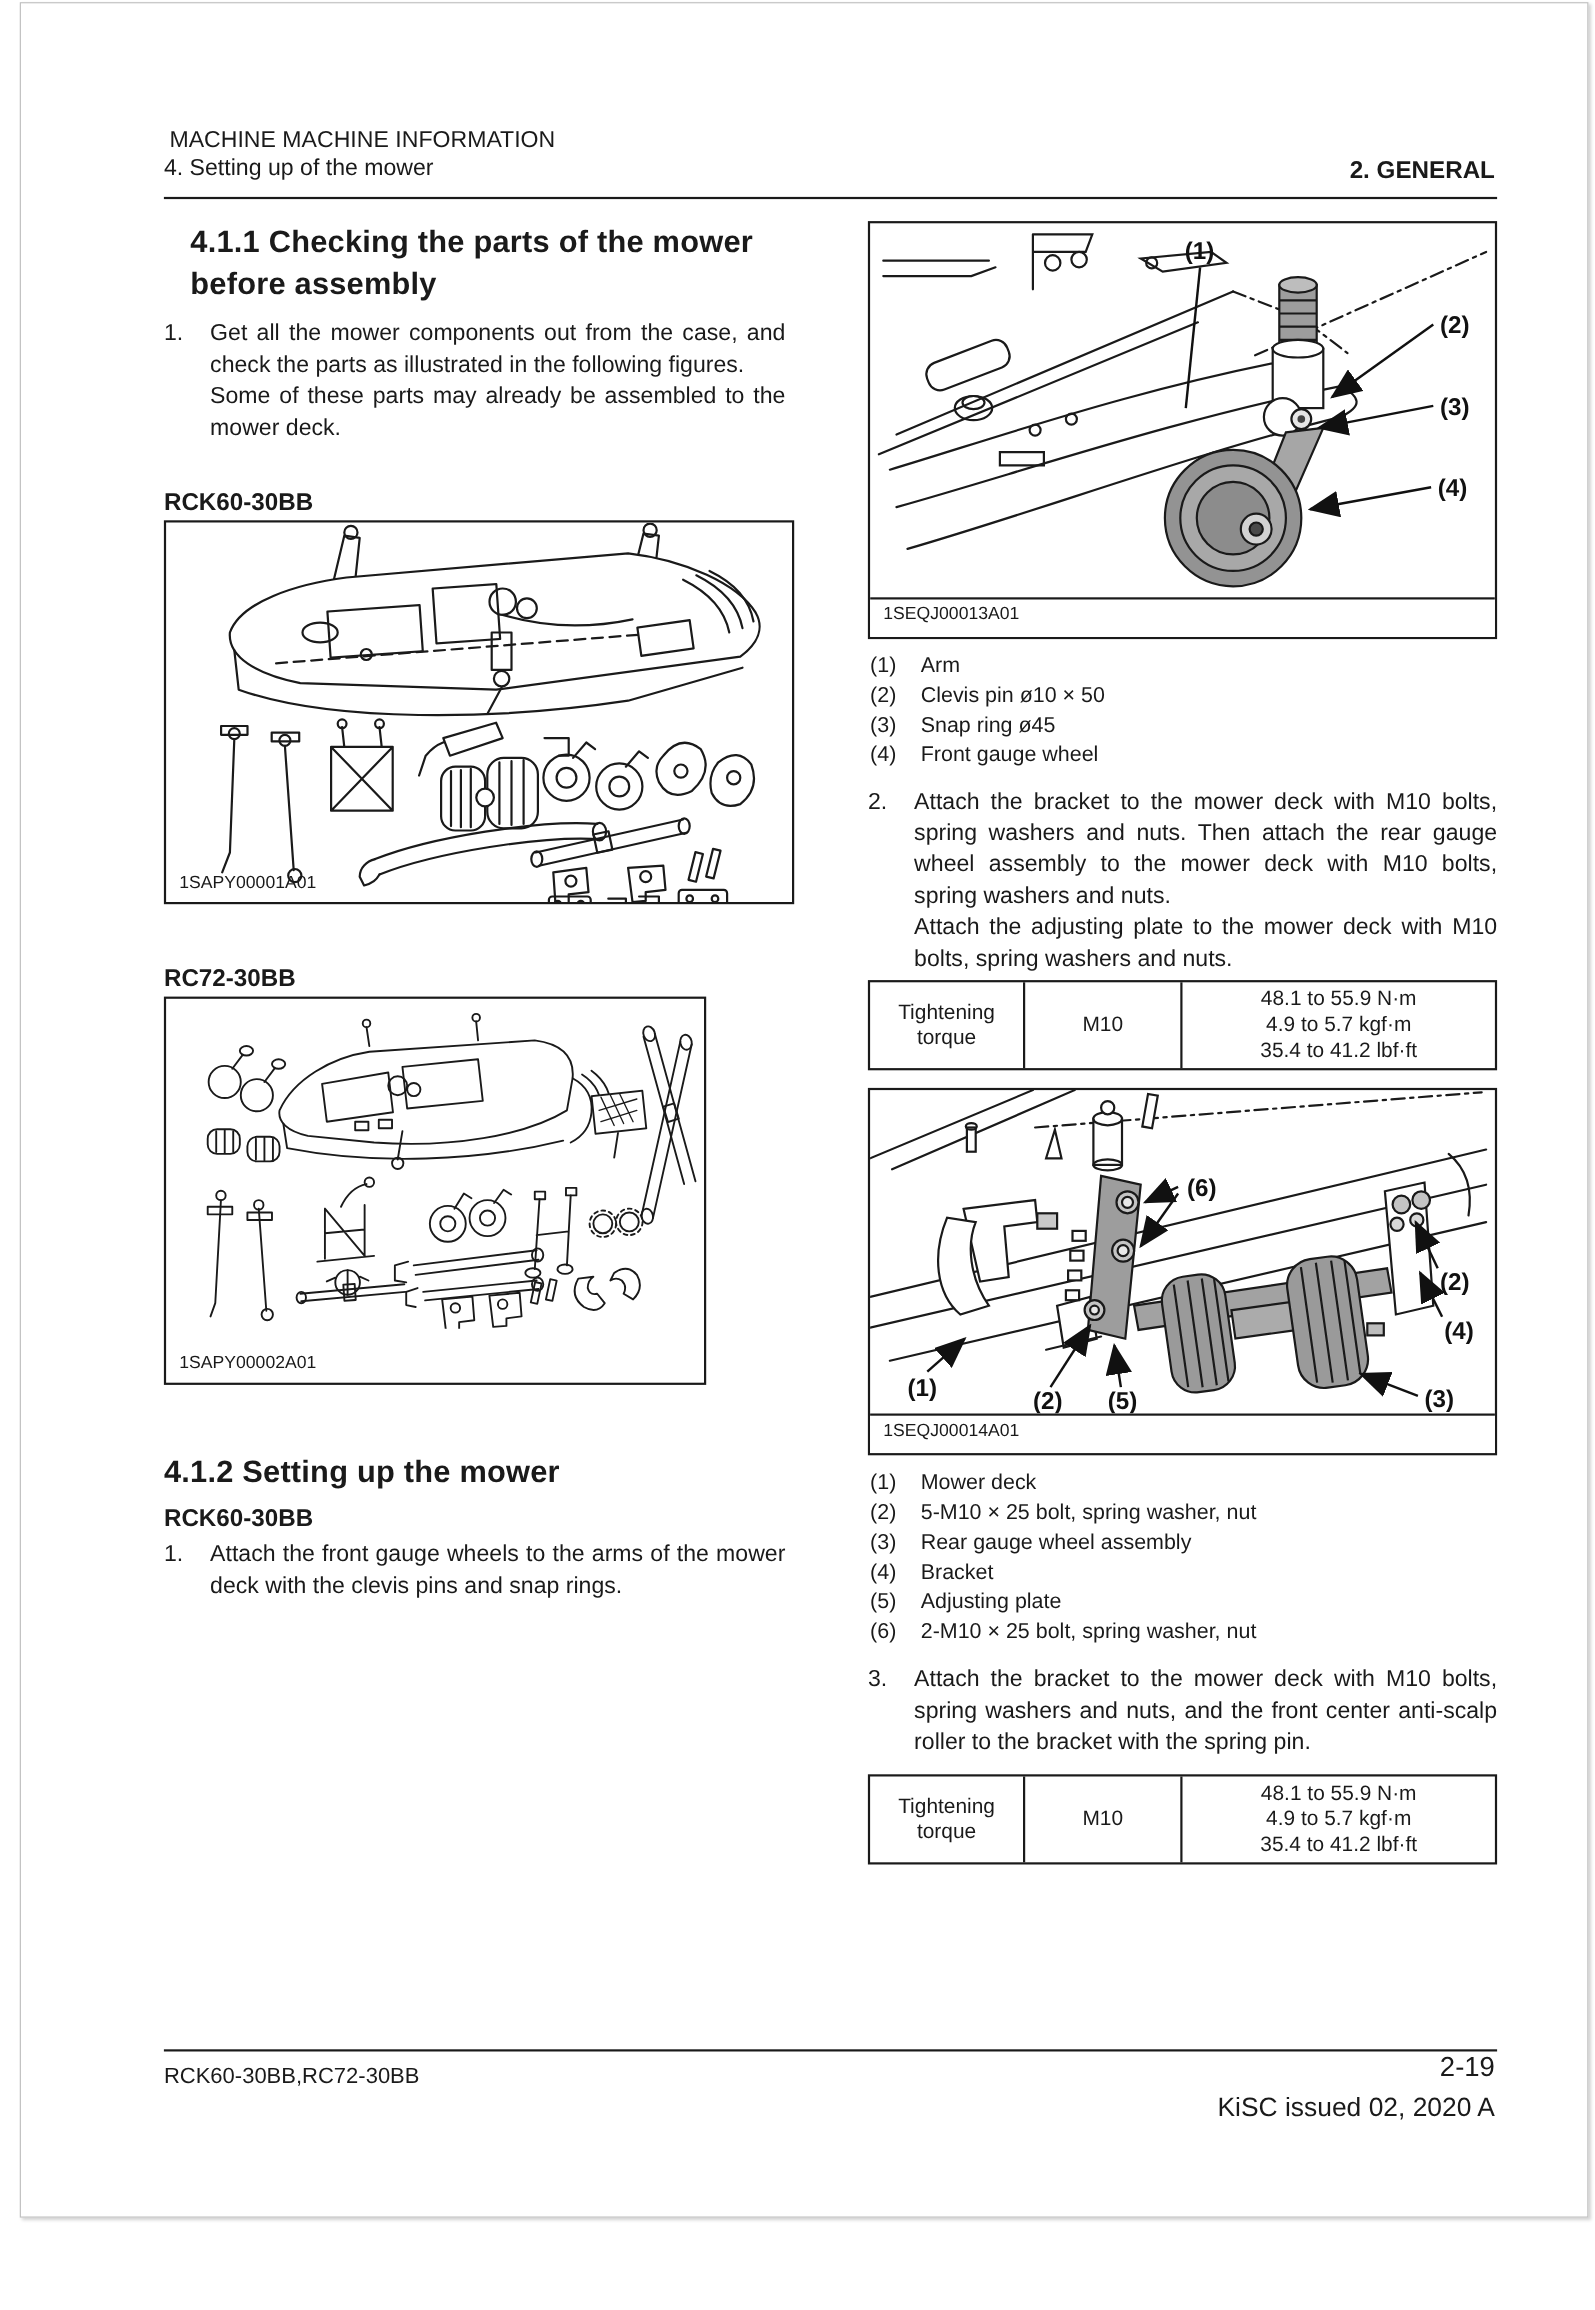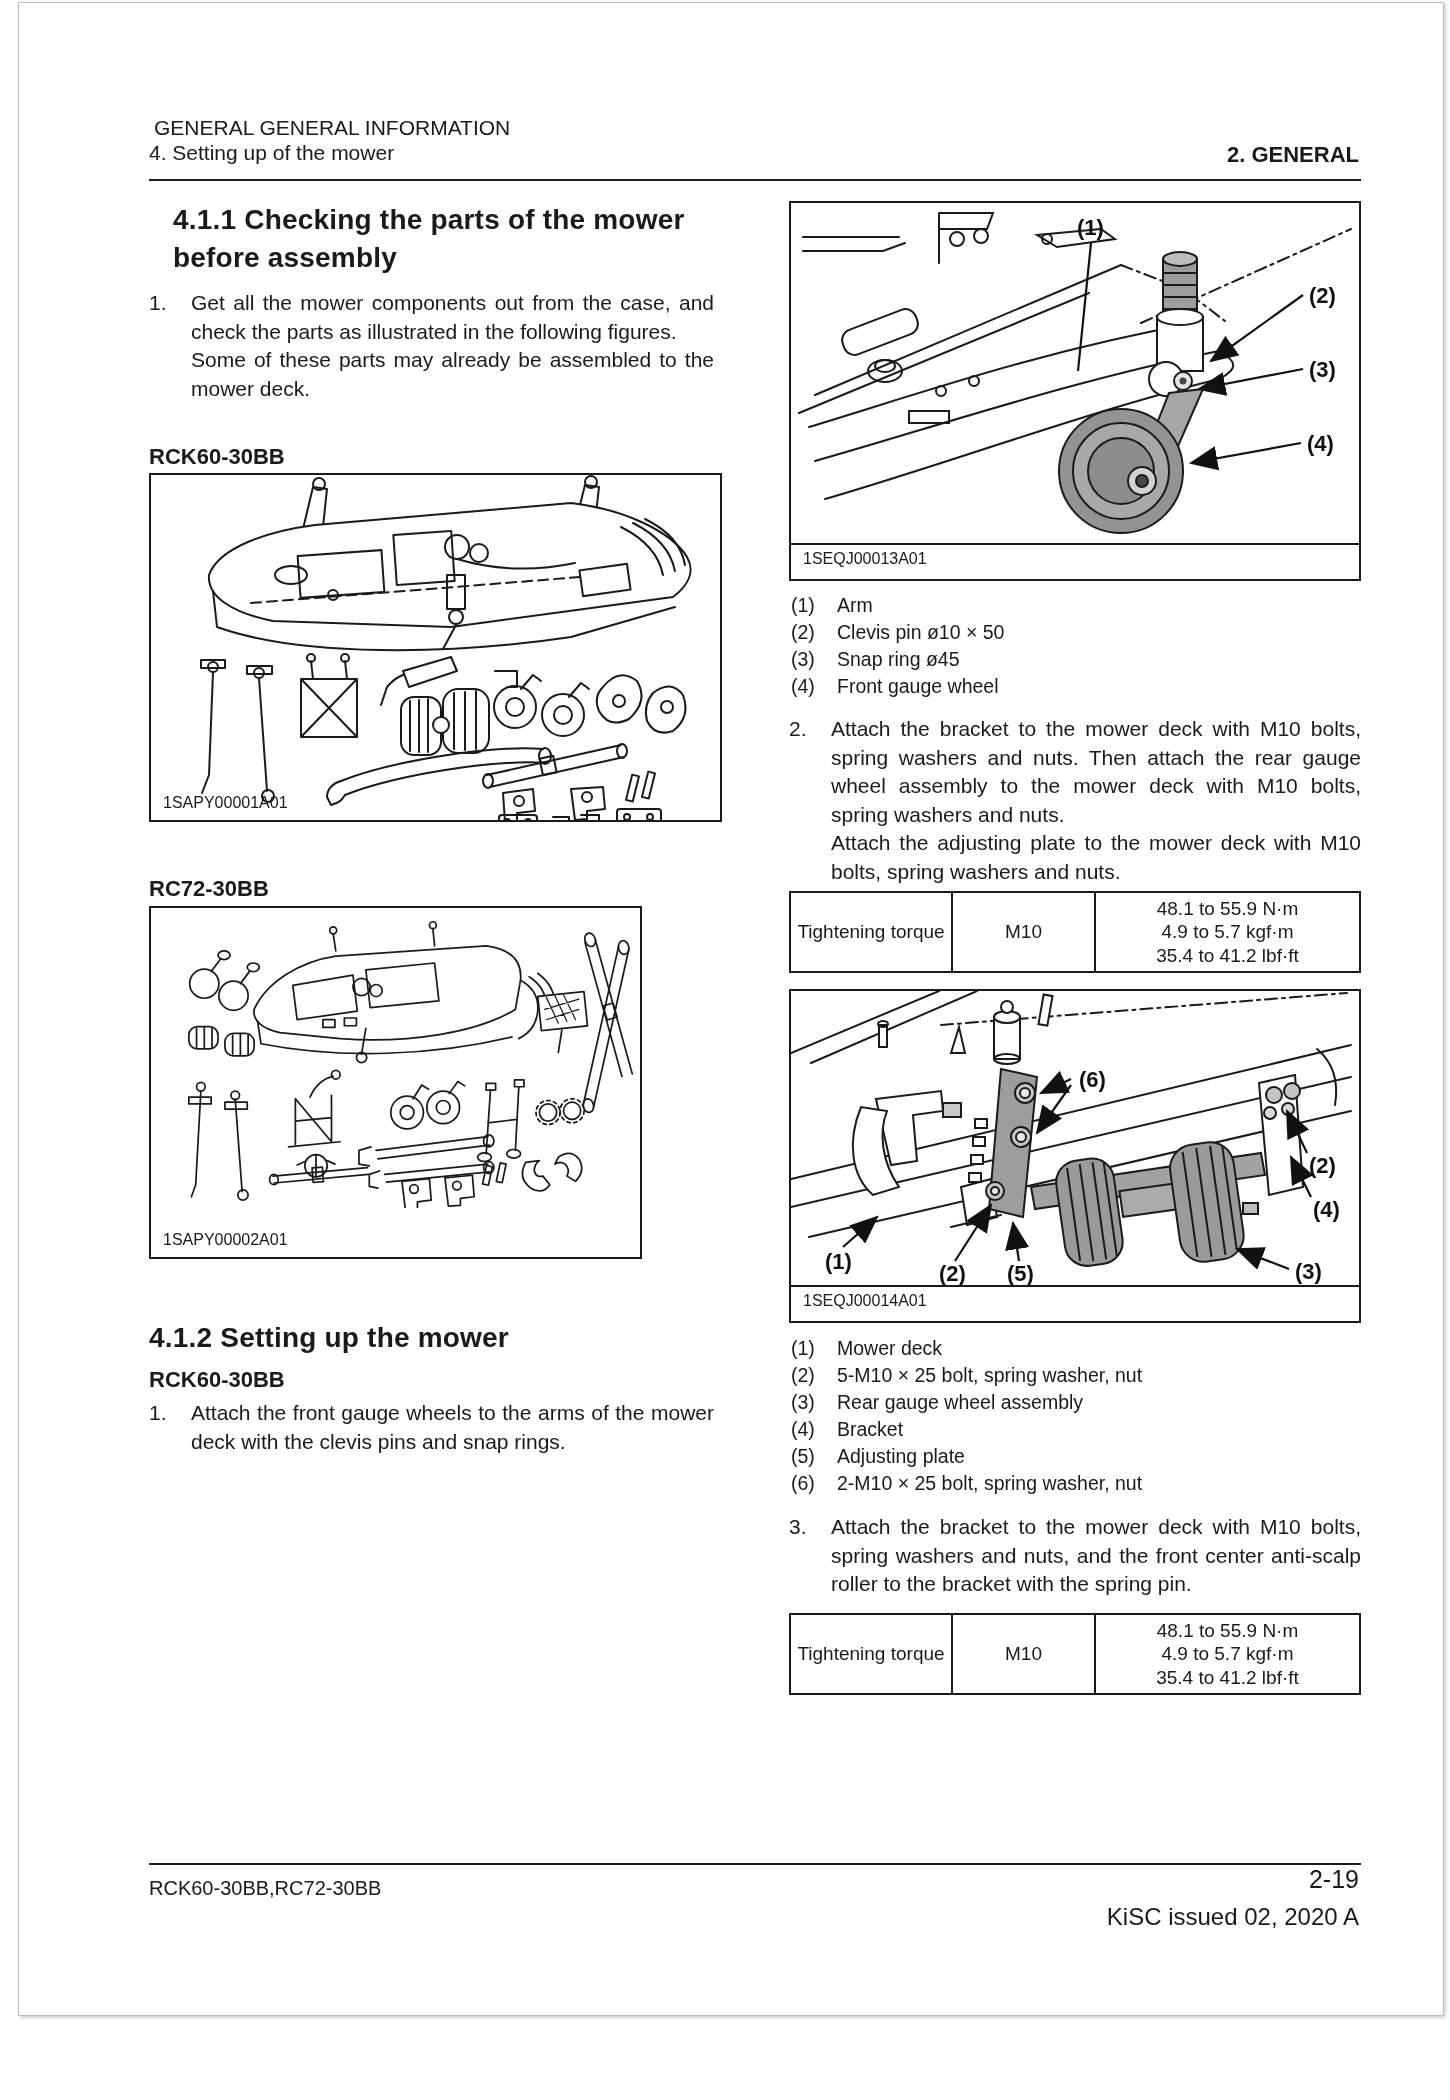--- a/index.html
+++ b/index.html
@@ -28,35 +28,35 @@
   .figcap { font-size:16px; color:#1a1a1a; }
   .figcap.overlay { position:absolute; left:12px; bottom:8px; }
   .figcap.strip { position:absolute; left:0; right:0; bottom:0; height:36px;
                   border-top:2px solid #1a1a1a; padding:5px 12px; background:#fff; }
   .parts { font-size:19.5px; line-height:27px; }
   .prow { display:flex; }
   .prow .pnum { width:46px; flex:none; }
   .torque { position:absolute; display:flex; border:2px solid #1a1a1a;
             font-size:19px; line-height:23.5px; text-align:center; background:#fff; }
   .torque .cell { display:flex; flex-direction:column; justify-content:center; align-items:center; }
-  .torque .c1 { width:162px; border-right:2px solid #1a1a1a; }
+  .torque .c1 { width:141px; border-right:2px solid #1a1a1a; }
   .torque .c2 { width:143px; border-right:2px solid #1a1a1a; }
   .torque .c3 { flex:1; }
   .footer-models { font-size:20px; }
   .footer-page { font-size:25px; }
   .footer-issued { font-size:24px; }
   svg text { font-family:"Liberation Sans", sans-serif; }
 </style>
 </head>
 <body>
 
 <div class="page">
 
   <div class="abs hdr-small" style="left:130px; top:112px;">
-    <div style="padding-left:5px;">GENERAL GENERAL INFORMATION</div>
+    <div style="padding-left:5px;">MACHINE MACHINE INFORMATION</div>
     <div>4. Setting up of the mower</div>
   </div>
   <div class="abs hdr-right" style="right:84px; top:139px;">2. GENERAL</div>
   <div class="hrule" style="left:130px; top:176px; width:1212px;"></div>
 
   <div class="abs sec-title" style="left:130px; top:198px; width:568px;margin-left:24px;">4.1.1 Checking the parts of the mower before assembly</div>
 
   <div class="abs step" style="left:130px; top:286px; width:565px;">
     <span class="num">1.</span>
     <div class="txt">

